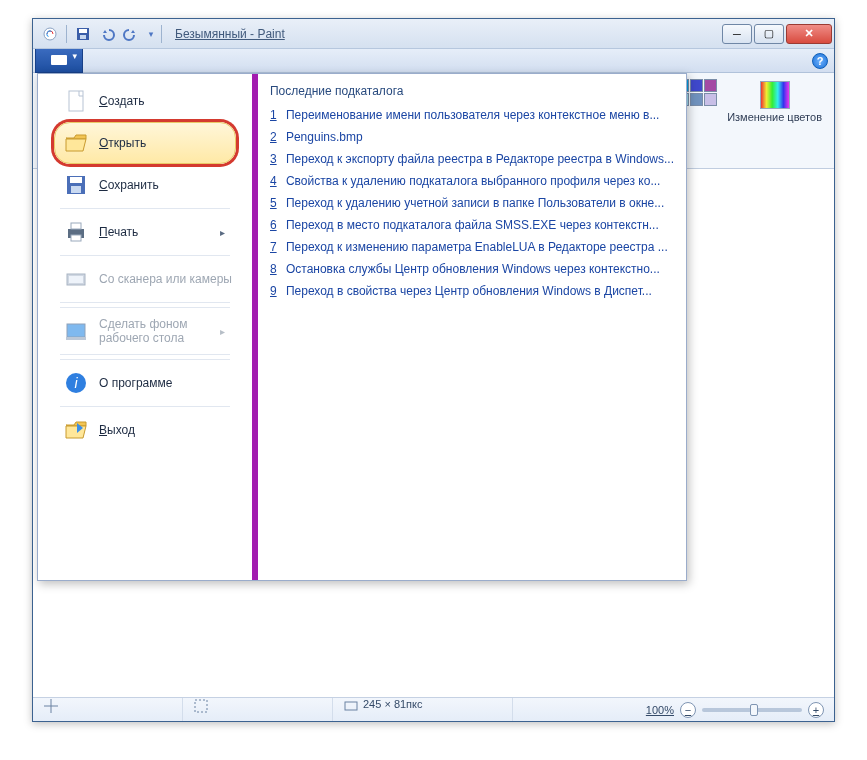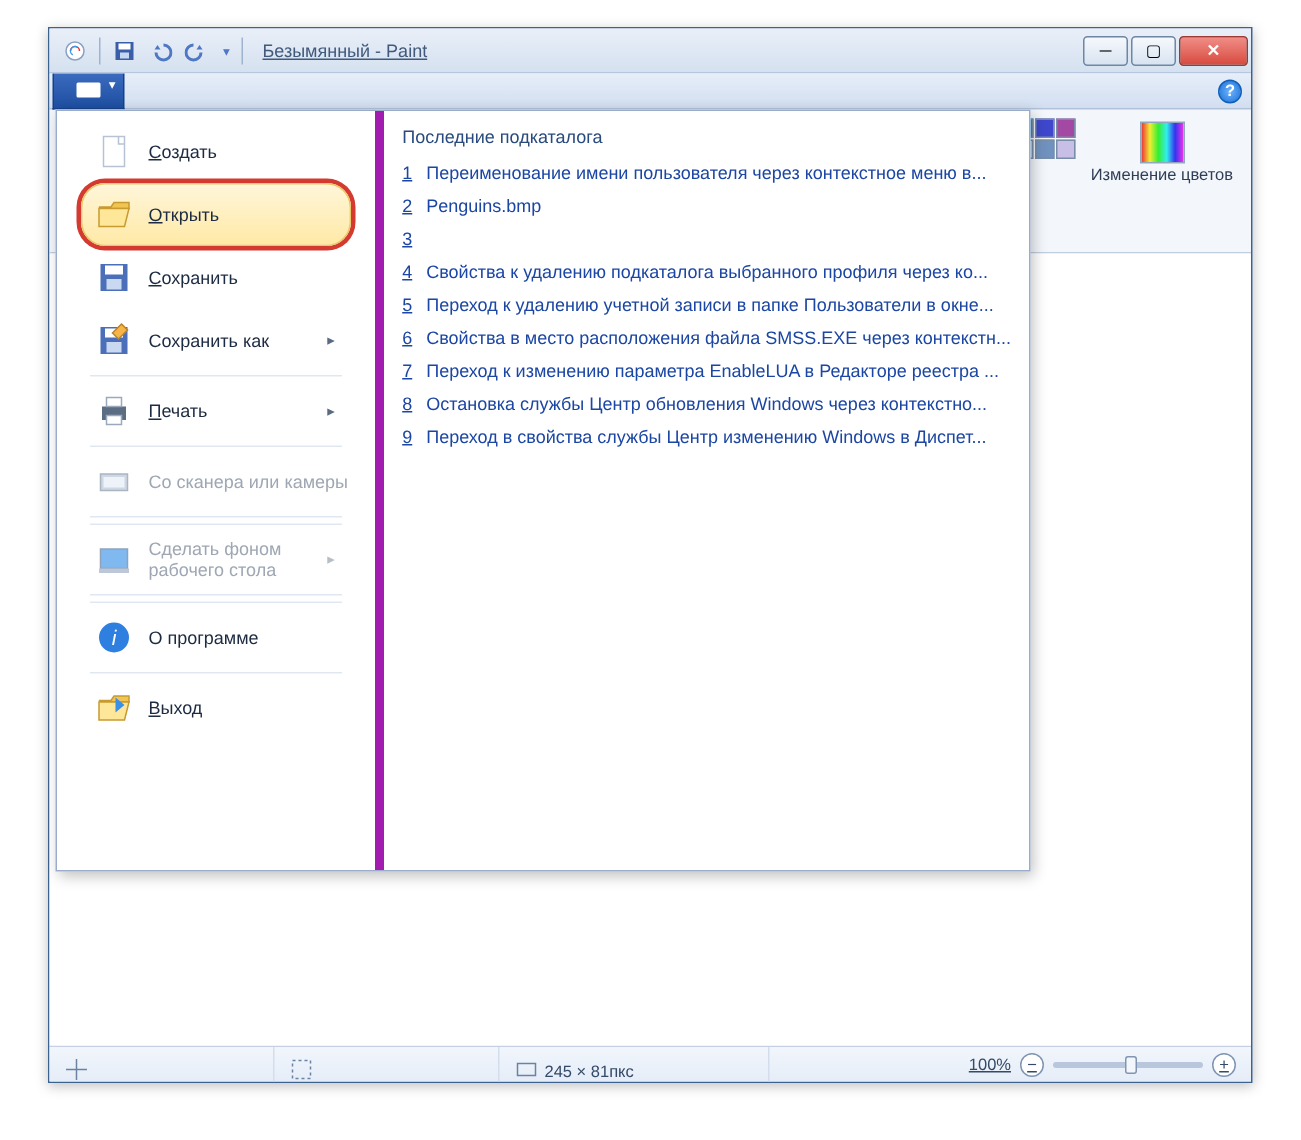--- a/index.html
+++ b/index.html
@@ -138,21 +138,21 @@
 
 .canvas-area { flex: 1; background: #fff; position: relative; }
 
 
 .statusbar {
   height: 24px; border-top: 1px solid #c5d1e3;
   background: linear-gradient(#f2f6fc,#e5edf8);
   display: flex; align-items: center;
   font-size: 11px; color: #344a68;
 }
-.sb-cell { display: flex; align-items: flex-end; gap: 4px; padding: 0 10px; height: 100%; border-right: 1px solid #d3ddeb; }
+.sb-cell { display: flex; align-items: flex-start; gap: 4px; padding: 0 10px; height: 100%; border-right: 1px solid #d3ddeb; }
 .sb-cell.wide { width: 150px; }
 .zoom-controls { margin-left: auto; display: flex; align-items: center; gap: 6px; padding: 0 10px; text-decoration: underline; }
 .zoom-btn {
   width: 16px; height: 16px; border-radius: 50%;
   border: 1px solid #7f95b3; display: flex; align-items:center; justify-content:center;
   font-size: 11px; cursor: pointer; background: #fff;
 }
 .zoom-slider { width: 100px; height: 4px; background: #b8c7db; border-radius: 2px; position: relative; }
 .zoom-thumb { position: absolute; left: 48px; top: -4px; width: 8px; height: 12px; background: #f3f7fc; border: 1px solid #7f95b3; border-radius: 2px; }
 
@@ -287,31 +287,20 @@
         <div class="menu-item">
           <div class="mi-icon">
             <svg class="ic" viewBox="0 0 26 26">
               <rect x="4" y="4" width="18" height="18" fill="#4b6fb8"></rect>
               <rect x="7" y="5" width="12" height="6" fill="#fff"></rect>
               <rect x="8" y="14" width="10" height="7" fill="#c9d9f1"></rect>
             </svg>
           </div>
           <div class="mi-label"><u>С</u>охранить</div>
         </div>
-        <div class="menu-item has-sub">
-          <div class="mi-icon">
-            <svg class="ic" viewBox="0 0 26 26">
-              <rect x="4" y="4" width="18" height="18" fill="#4b6fb8"></rect>
-              <rect x="7" y="5" width="12" height="6" fill="#fff"></rect>
-              <rect x="8" y="14" width="10" height="7" fill="#c9d9f1"></rect>
-              <path d="M18 2l4 4-6 6-4-4z" fill="#f7b548" stroke="#b8832a"></path>
-            </svg>
-          </div>
-          <div class="mi-label">Сохранить как</div>
-        </div>
         <div class="menu-sep"></div>
         <div class="menu-item has-sub">
           <div class="mi-icon">
             <svg class="ic" viewBox="0 0 26 26">
               <rect x="5" y="10" width="16" height="9" fill="#5b6d83"></rect>
               <rect x="8" y="4" width="10" height="6" fill="#fff" stroke="#9aa9bc"></rect>
               <rect x="8" y="16" width="10" height="6" fill="#fff" stroke="#9aa9bc"></rect>
             </svg>
           </div>
           <div class="mi-label"><u>П</u>ечать</div>
@@ -366,42 +355,43 @@
           <div class="recent-item">
             <span class="recent-num">1</span>
             <span class="recent-text">Переименование имени пользователя через контекстное меню в...</span>
           </div>
           <div class="recent-item">
             <span class="recent-num">2</span>
             <span class="recent-text">Penguins.bmp</span>
           </div>
           <div class="recent-item">
             <span class="recent-num">3</span>
+            <span class="recent-text">Переход к экспорту файла реестра в Редакторе реестра в Windows...</span>
           </div>
           <div class="recent-item">
             <span class="recent-num">4</span>
             <span class="recent-text">Свойства к удалению подкаталога выбранного профиля через ко...</span>
           </div>
           <div class="recent-item">
             <span class="recent-num">5</span>
             <span class="recent-text">Переход к удалению учетной записи в папке Пользователи в окне...</span>
           </div>
           <div class="recent-item">
             <span class="recent-num">6</span>
-            <span class="recent-text">Свойства в место расположения файла SMSS.EXE через контекстн...</span>
+            <span class="recent-text">Переход в место подкаталога файла SMSS.EXE через контекстн...</span>
           </div>
           <div class="recent-item">
             <span class="recent-num">7</span>
             <span class="recent-text">Переход к изменению параметра EnableLUA в Редакторе реестра ...</span>
           </div>
           <div class="recent-item">
             <span class="recent-num">8</span>
             <span class="recent-text">Остановка службы Центр обновления Windows через контекстно...</span>
           </div>
           <div class="recent-item">
             <span class="recent-num">9</span>
-            <span class="recent-text">Переход в свойства службы Центр изменению Windows в Диспет...</span>
+            <span class="recent-text">Переход в свойства через Центр обновления Windows в Диспет...</span>
           </div>
         </div>
     </div>
   </div>
 
 </div>
 
 </body></html>

